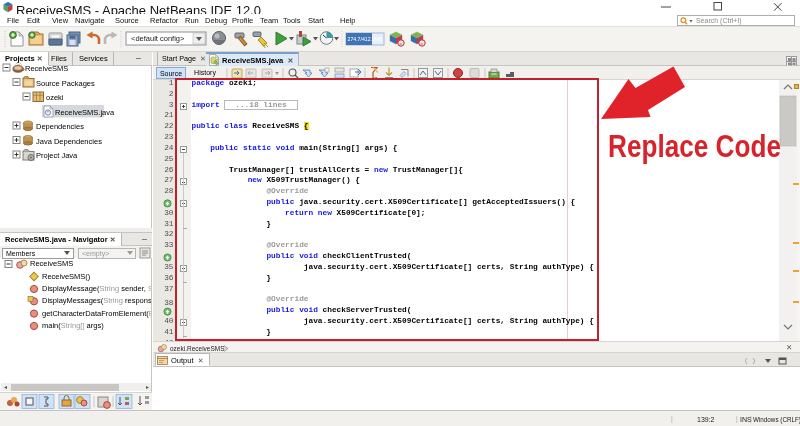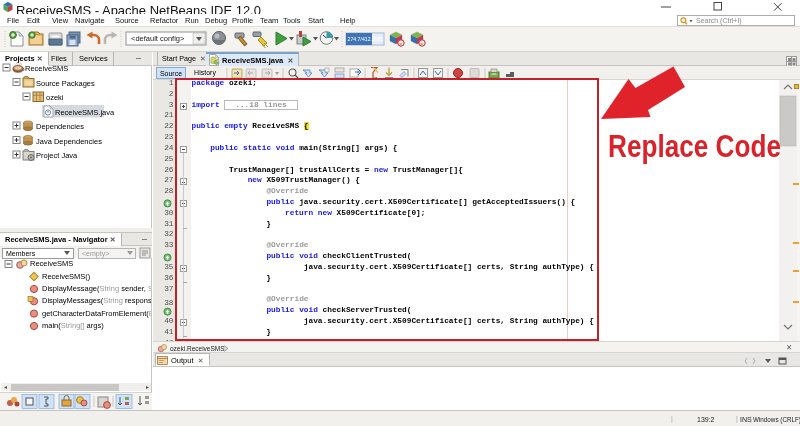--- a/index.html
+++ b/index.html
@@ -498,21 +498,21 @@
   </div>
 <div class="fold" style="top:318.95px;left:179.5px">
     <i style="position:absolute;left:1px;top:2.5px;width:3.5px;height:1px;background:#444"></i>
   </div>
 <div style="position:absolute;left:182.7px;top:152.8px;width:1px;height:185.2px;background:#c9c9c9"></div>
 <div style="position:absolute;left:182.7px;top:227.5px;width:4px;height:1px;background:#a9a9a9"></div>
 <div style="position:absolute;left:182.7px;top:281.6px;width:4px;height:1px;background:#a9a9a9"></div>
 <div style="position:absolute;left:182.7px;top:335.7px;width:4px;height:1px;background:#a9a9a9"></div>
 <div class="cl" style="top:79.00px"><span class="k">package</span> ozeki;</div>
 <div class="cl" style="top:100.64px"><span class="k">import </span><span class="impbox">...18 lines</span></div>
-<div class="cl" style="top:122.28px"><span class="k">public</span> <span class="k">empty</span> <span class="b">ReceiveSMS</span> <span class="hl">{</span></div>
+<div class="cl" style="top:122.28px"><span class="k">public</span> <span class="k">class</span> <span class="b">ReceiveSMS</span> <span class="hl">{</span></div>
 <div class="cl" style="top:143.92px">    <span class="k">public</span> <span class="k">static</span> <span class="k">void</span> <span class="b">main</span>(String[] args) {</div>
 <div class="cl" style="top:165.56px">        TrustManager[] trustAllCerts = <span class="k">new</span> TrustManager[]{</div>
 <div class="cl" style="top:176.38px">            <span class="k">new</span> X509TrustManager() {</div>
 <div class="cl" style="top:187.20px">                <span class="g">@Override</span></div>
 <div class="cl" style="top:198.02px">                <span class="k">public</span> java.security.cert.X509Certificate[] <span class="b">getAcceptedIssuers</span>() {</div>
 <div class="cl" style="top:208.84px">                    <span class="k">return</span> <span class="k">new</span> X509Certificate[0];</div>
 <div class="cl" style="top:219.66px">                }</div>
 <div class="cl" style="top:241.30px">                <span class="g">@Override</span></div>
 <div class="cl" style="top:252.12px">                <span class="k">public</span> <span class="k">void</span> <span class="b">checkClientTrusted</span>(</div>
 <div class="cl" style="top:262.94px">                        java.security.cert.X509Certificate[] certs, String authType) {</div>

